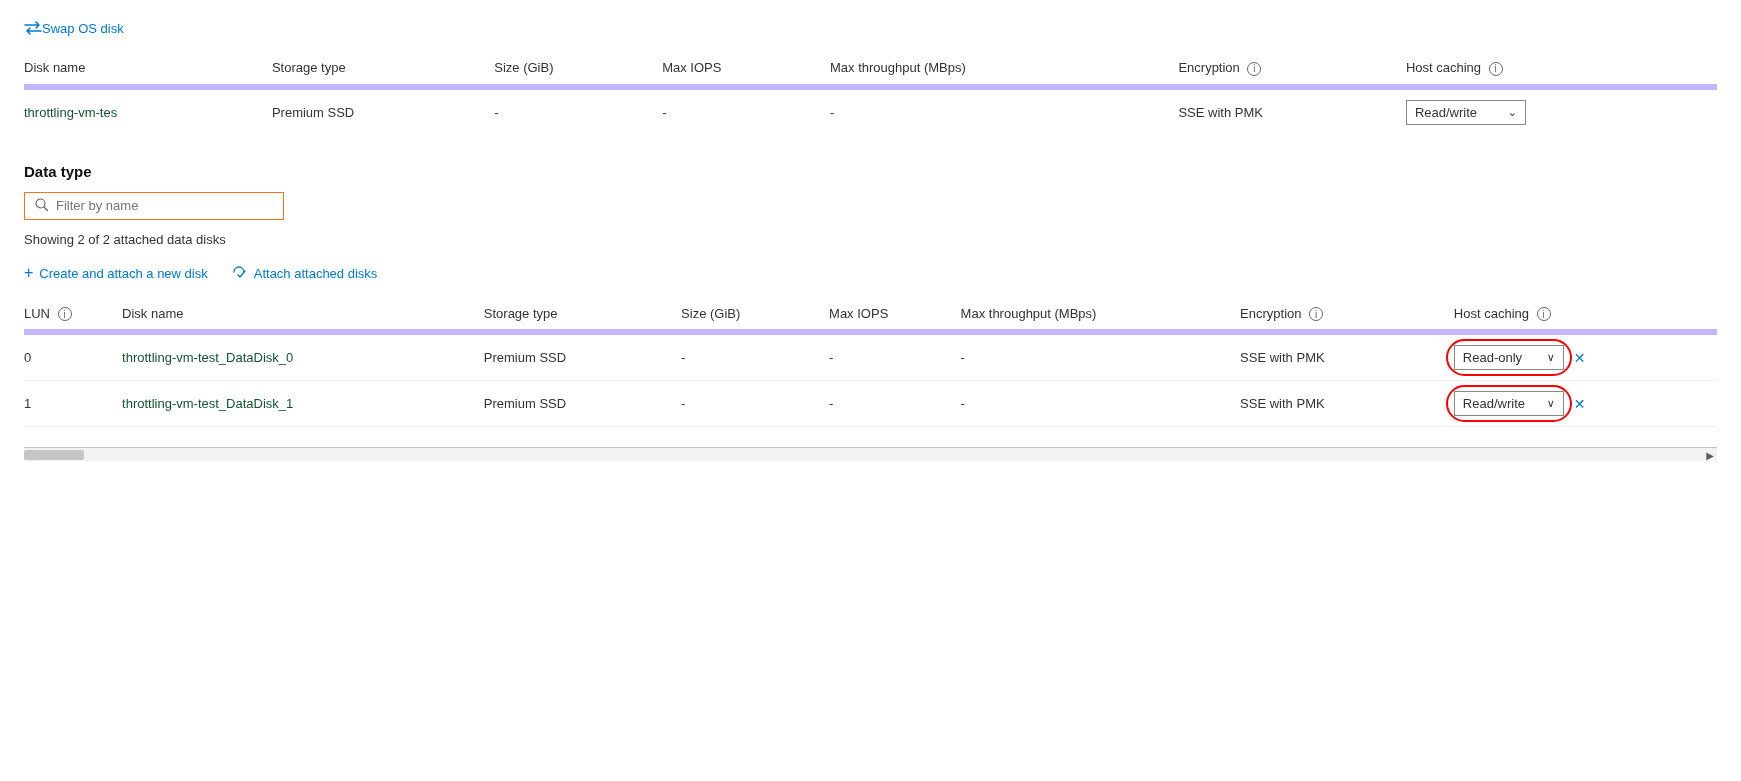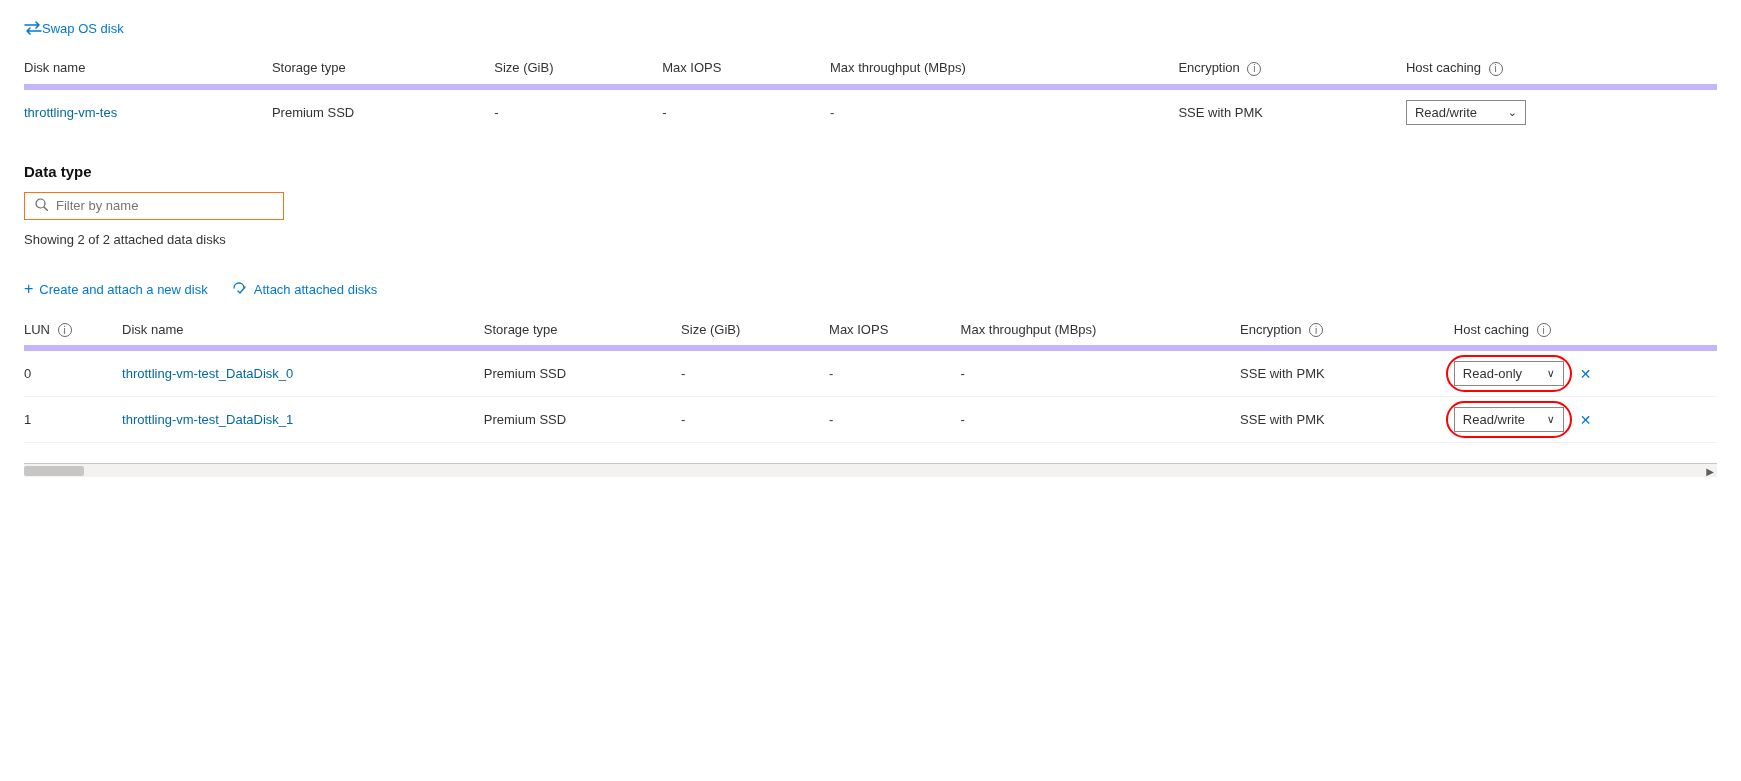--- a/index.html
+++ b/index.html
@@ -59,21 +59,21 @@
       width: 14px;
       height: 14px;
       border-radius: 50%;
       border: 1px solid #666;
       font-size: 10px;
       color: #666;
       cursor: pointer;
       margin-left: 4px;
     }
     .link {
-      color: #0369a1;
+      color: #14532d;
       cursor: pointer;
       text-decoration: none;
     }
     .host-caching-select {
       display: inline-flex;
       align-items: center;
       border: 1px solid #8a8886;
       background: #fff;
       padding: 4px 8px;
       min-width: 120px;
@@ -96,21 +96,21 @@
     .filter-input {
       border: none;
       outline: none;
       font-size: 13px;
       color: #333;
       width: 100%;
     }
     .showing-text {
       font-size: 13px;
       color: #333;
-      margin-bottom: 34px;
+      margin-bottom: 18px;
     }
     .action-bar {
       display: flex;
       align-items: center;
       gap: 24px;
       margin-bottom: 16px;
       margin-top: 8px;
     }
     .action-btn {
       display: flex;
@@ -138,21 +138,21 @@
     .delete-icon {
       color: #0078d4;
       cursor: pointer;
       font-size: 14px;
       margin-left: 8px;
       font-weight: 300;
     }
     .actions-cell {
       display: flex;
       align-items: center;
-      gap: 8px;
+      gap: 2px;
     }
     .scroll-bar-area {
       border-top: 1px solid #c8c6c4;
       margin-top: 20px;
       position: relative;
       height: 14px;
       background: #f3f2f1;
     }
     .scroll-thumb {
       position: absolute;

